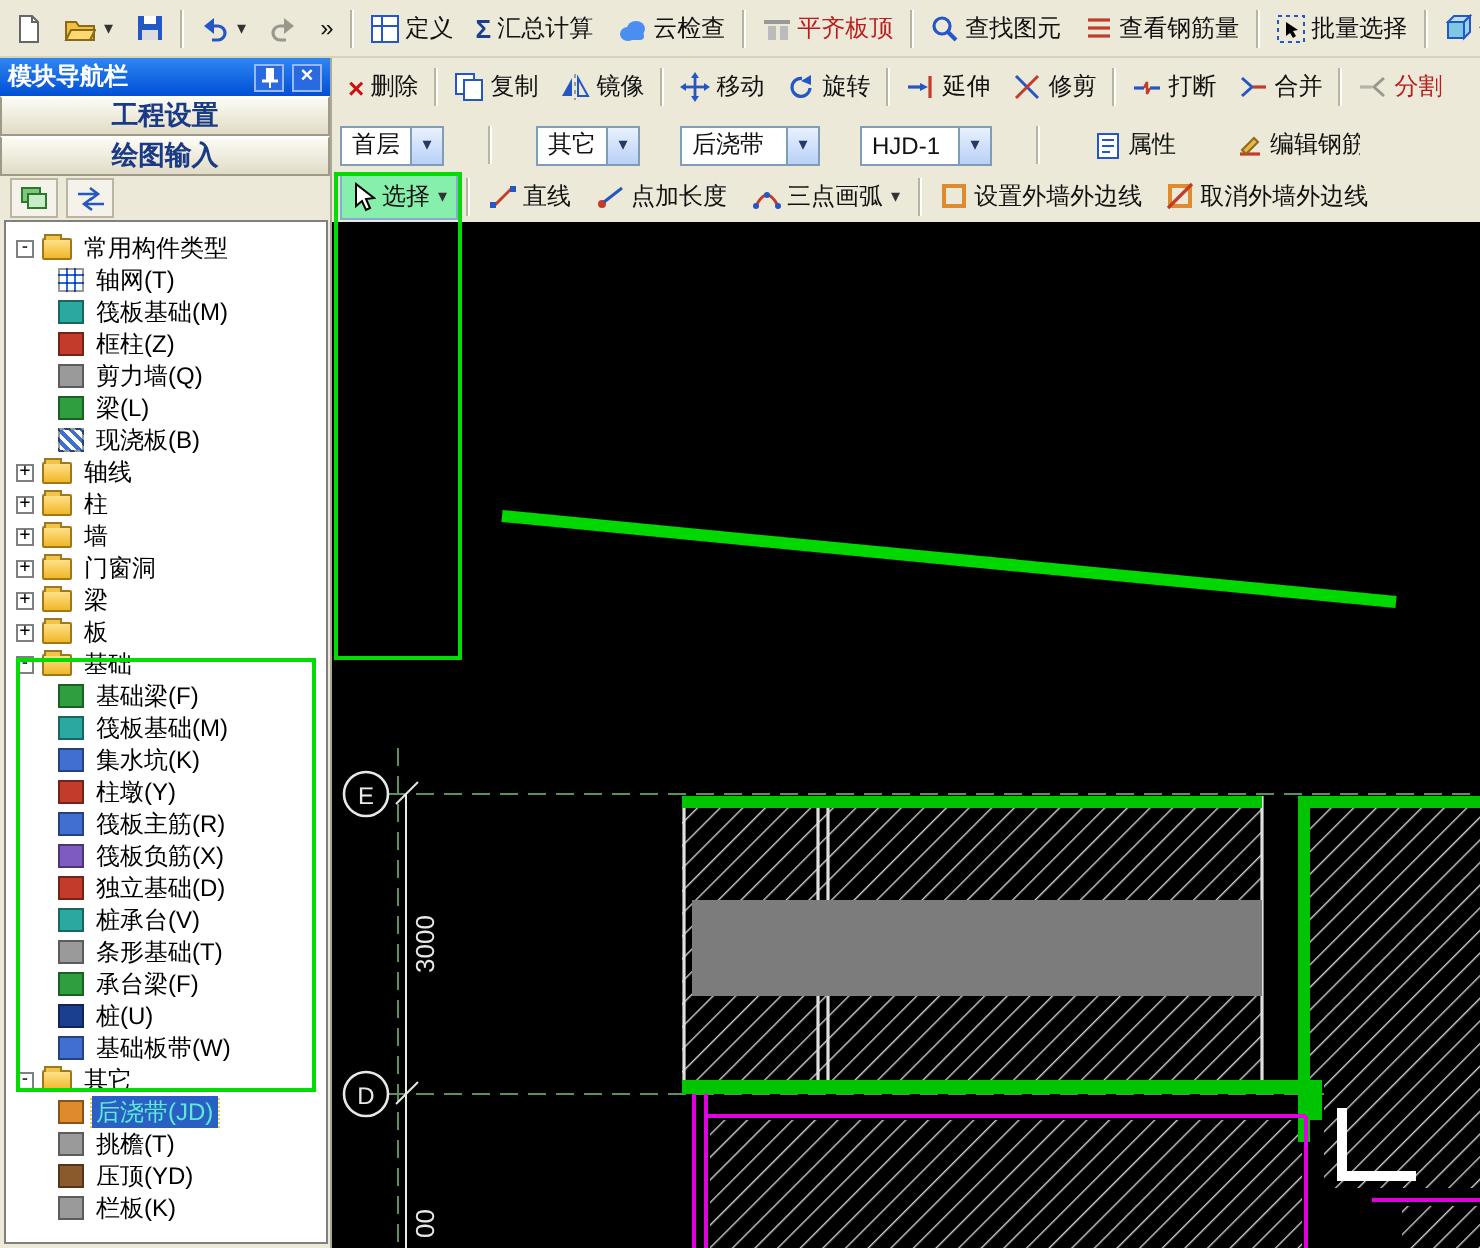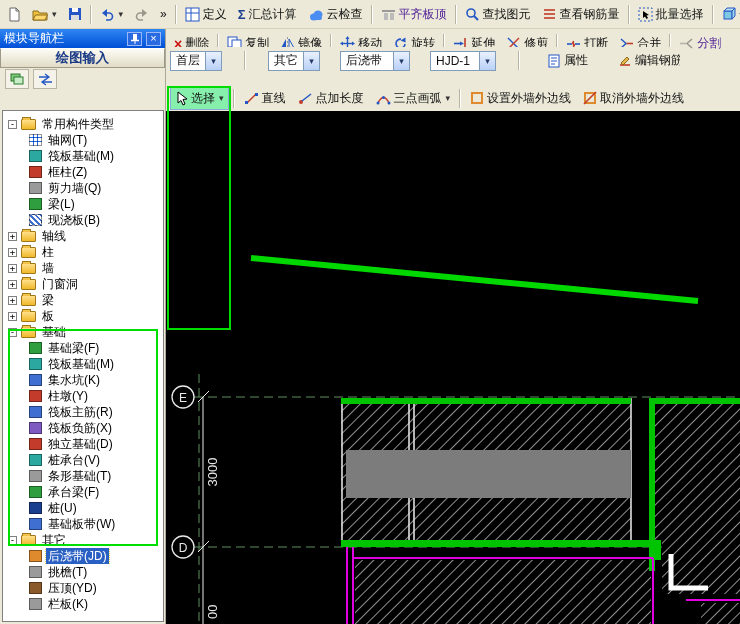--- a/index.html
+++ b/index.html
@@ -1,55 +1,55 @@
 <!DOCTYPE html>
 <html><head>
 <meta charset="utf-8">
 <style>
   *{box-sizing:border-box;margin:0;padding:0}
   html,body{width:740px;height:624px}
   body{font-family:"Liberation Sans","DejaVu Sans",sans-serif;font-size:12px;background:#ece9d8;position:relative;overflow:hidden;color:#111}
   .toolbar{position:absolute;display:flex;align-items:center;background:#ece9d8;white-space:nowrap;overflow:hidden}
   #row1{left:0;top:0;width:740px;height:29px;border-bottom:1px solid #d6d2bc;padding:0 3px;gap:1px}
   #row2{left:166px;top:29px;width:574px;height:29px;padding:0 3px;gap:1px}
-  #row3{left:166px;top:47px;width:514px;height:27px;padding:0 4px;gap:20px}
+  #row3{left:166px;top:59px;width:514px;height:27px;padding:0 4px;gap:20px}
   #row4{left:166px;top:85px;width:574px;height:26px;padding:0 4px;gap:2px}
   .tbtn{display:inline-flex;align-items:center;gap:3px;height:23px;padding:0 4px;border:1px solid transparent;flex:none}
-  .tbtn.disabled{color:#4c1d95}
+  .tbtn.disabled{color:#b91c1c}
   .tbtn.pressed{border:1px solid #8aa8d8;background:#86efac}
   .icb{display:inline-flex;align-items:center;justify-content:center;flex:none}
   .sep{width:2px;height:19px;border-left:1px solid #b8b4a0;border-right:1px solid #fff;margin:0 2px;flex:none}
   .dd{font-size:9px;color:#333;margin-left:1px}
   .xglyph{color:#cc1111;font-weight:bold;font-size:14px;line-height:12px}
   .sig{color:#1b3f8f;font-weight:bold;font-size:13px;line-height:13px}
   .combo{display:inline-flex;align-items:center;height:20px;border:1px solid #7f9db9;background:#fff;flex:none}
   .combo .cval{padding:0 5px}
   .combo .cbtn{width:16px;height:18px;background:linear-gradient(#e9f1fd,#b9d0f7);border-left:1px solid #7f9db9;display:flex;align-items:center;justify-content:center;font-size:9px;color:#223a66}
   
   .sidebar{position:absolute;left:0;top:29px;width:166px;height:595px;background:#ece9d8;border-right:1px solid #aca899}
-  .titlebar{height:19px;background:linear-gradient(#2f86f2,#004fd6);color:#fff;font-weight:normal;display:flex;align-items:center;padding:0 4px;gap:4px}
+  .titlebar{height:19px;background:linear-gradient(#2f86f2,#004fd6);color:#fff;font-weight:bold;display:flex;align-items:center;padding:0 4px;gap:4px}
   .titlebar .spacer{flex:1}
   .cap-btn{width:15px;height:14px;display:inline-flex;align-items:center;justify-content:center;background:#2a6ae0;border:1px solid #9ab8f8;color:#fff;font-size:11px;line-height:11px}
   .navbtn{display:block;width:100%;height:20px;background:linear-gradient(#fdfcf5,#e1dcc6);border:1px solid #9e9a87;border-top-color:#fff;color:#1b3a86;font-weight:bold;text-align:center;line-height:18px}
   .minibar{height:22px;display:flex;align-items:center;gap:4px;padding:0 5px}
   .mbtn{width:24px;height:20px;display:inline-flex;align-items:center;justify-content:center;border:1px solid #b9b5a1;background:#f5f3e9}
   .tree{position:absolute;left:2px;top:81px;width:162px;height:512px;background:#fff;border:1px solid #808080;overflow:hidden;padding-top:5px}
   .trow{height:16px;display:flex;align-items:center;gap:4px;padding-left:26px;white-space:nowrap;overflow:hidden}
   .trow.folder{padding-left:5px}
   .exp{width:9px;height:9px;border:1px solid #808080;background:#fff;font-size:9px;line-height:7px;text-align:center;flex:none;font-family:"DejaVu Sans Mono",monospace;color:#000}
   .fold{width:15px;height:11px;background:linear-gradient(#ffe08a,#f0b82a);border:1px solid #a07818;position:relative;flex:none;border-radius:1px}
   .fold::before{content:"";position:absolute;left:0;top:-3px;width:7px;height:2px;background:#f2c34a;border:1px solid #a07818;border-bottom:none}
   .ti{width:13px;height:12px;flex:none;border:1px solid rgba(0,0,0,.4)}
   .ti-grid{background:repeating-linear-gradient(90deg,#fff 0 3px,#2b6cd4 3px 4px),repeating-linear-gradient(0deg,#fff 0 3px,#2b6cd4 3px 4px);background-blend-mode:multiply}
   .ti-hatch{background:repeating-linear-gradient(45deg,#fff 0 2px,#3f6fd0 2px 4px)}
   .ti-blue{background:#3f6fd0}.ti-teal{background:#2ba8a0}.ti-red{background:#c23b2b}
   .ti-gray{background:#9a9a9a}.ti-green{background:#2e9e3e}.ti-purple{background:#7d5bc0}
   .ti-navy{background:#1b3f8f}.ti-orange{background:#e08a2e}.ti-brown{background:#8a5a2a}
   .tlabel{padding:0 2px;color:#000}
-  .trow.sel .tlabel{background:#2a5fc4;color:#ffffff;outline:1px dotted #f0d040}
+  .trow.sel .tlabel{background:#2a5fc4;color:#5eead4;outline:1px dotted #f0d040}
   
   .canvas{position:absolute;left:166px;top:111px;width:574px;height:513px;background:#000}
   
   .annot{position:absolute;border:2px solid #00dd00;z-index:40;pointer-events:none}
   #annot-select{left:167px;top:86px;width:64px;height:244px}
   #annot-foundation{left:8px;top:329px;width:150px;height:217px}
 </style>
 </head>
 <body>
 
@@ -414,20 +414,21 @@
         <span class="icb">
           <svg width="10" height="12">
             <rect x="3" y="1" width="4" height="6" fill="#fff"></rect>
             <line x1="1" y1="7.5" x2="9" y2="7.5" stroke="#fff" stroke-width="1.5"></line>
             <line x1="5" y1="8" x2="5" y2="11" stroke="#fff"></line>
           </svg>
         </span>
       </span>
     <span class="cap-btn">×</span>
   </div>
+  <button class="navbtn">工程设置</button>
   <button class="navbtn">绘图输入</button>
   <div class="minibar">
     <span class="mbtn">
         <span class="icb">
           <svg width="15" height="13">
             <rect x="1" y="1" width="9" height="7" fill="#7ec87e" stroke="#2a7a2a"></rect>
             <rect x="4" y="4" width="9" height="7" fill="#c8ecc8" stroke="#2a7a2a"></rect>
           </svg>
         </span>
       </span>

